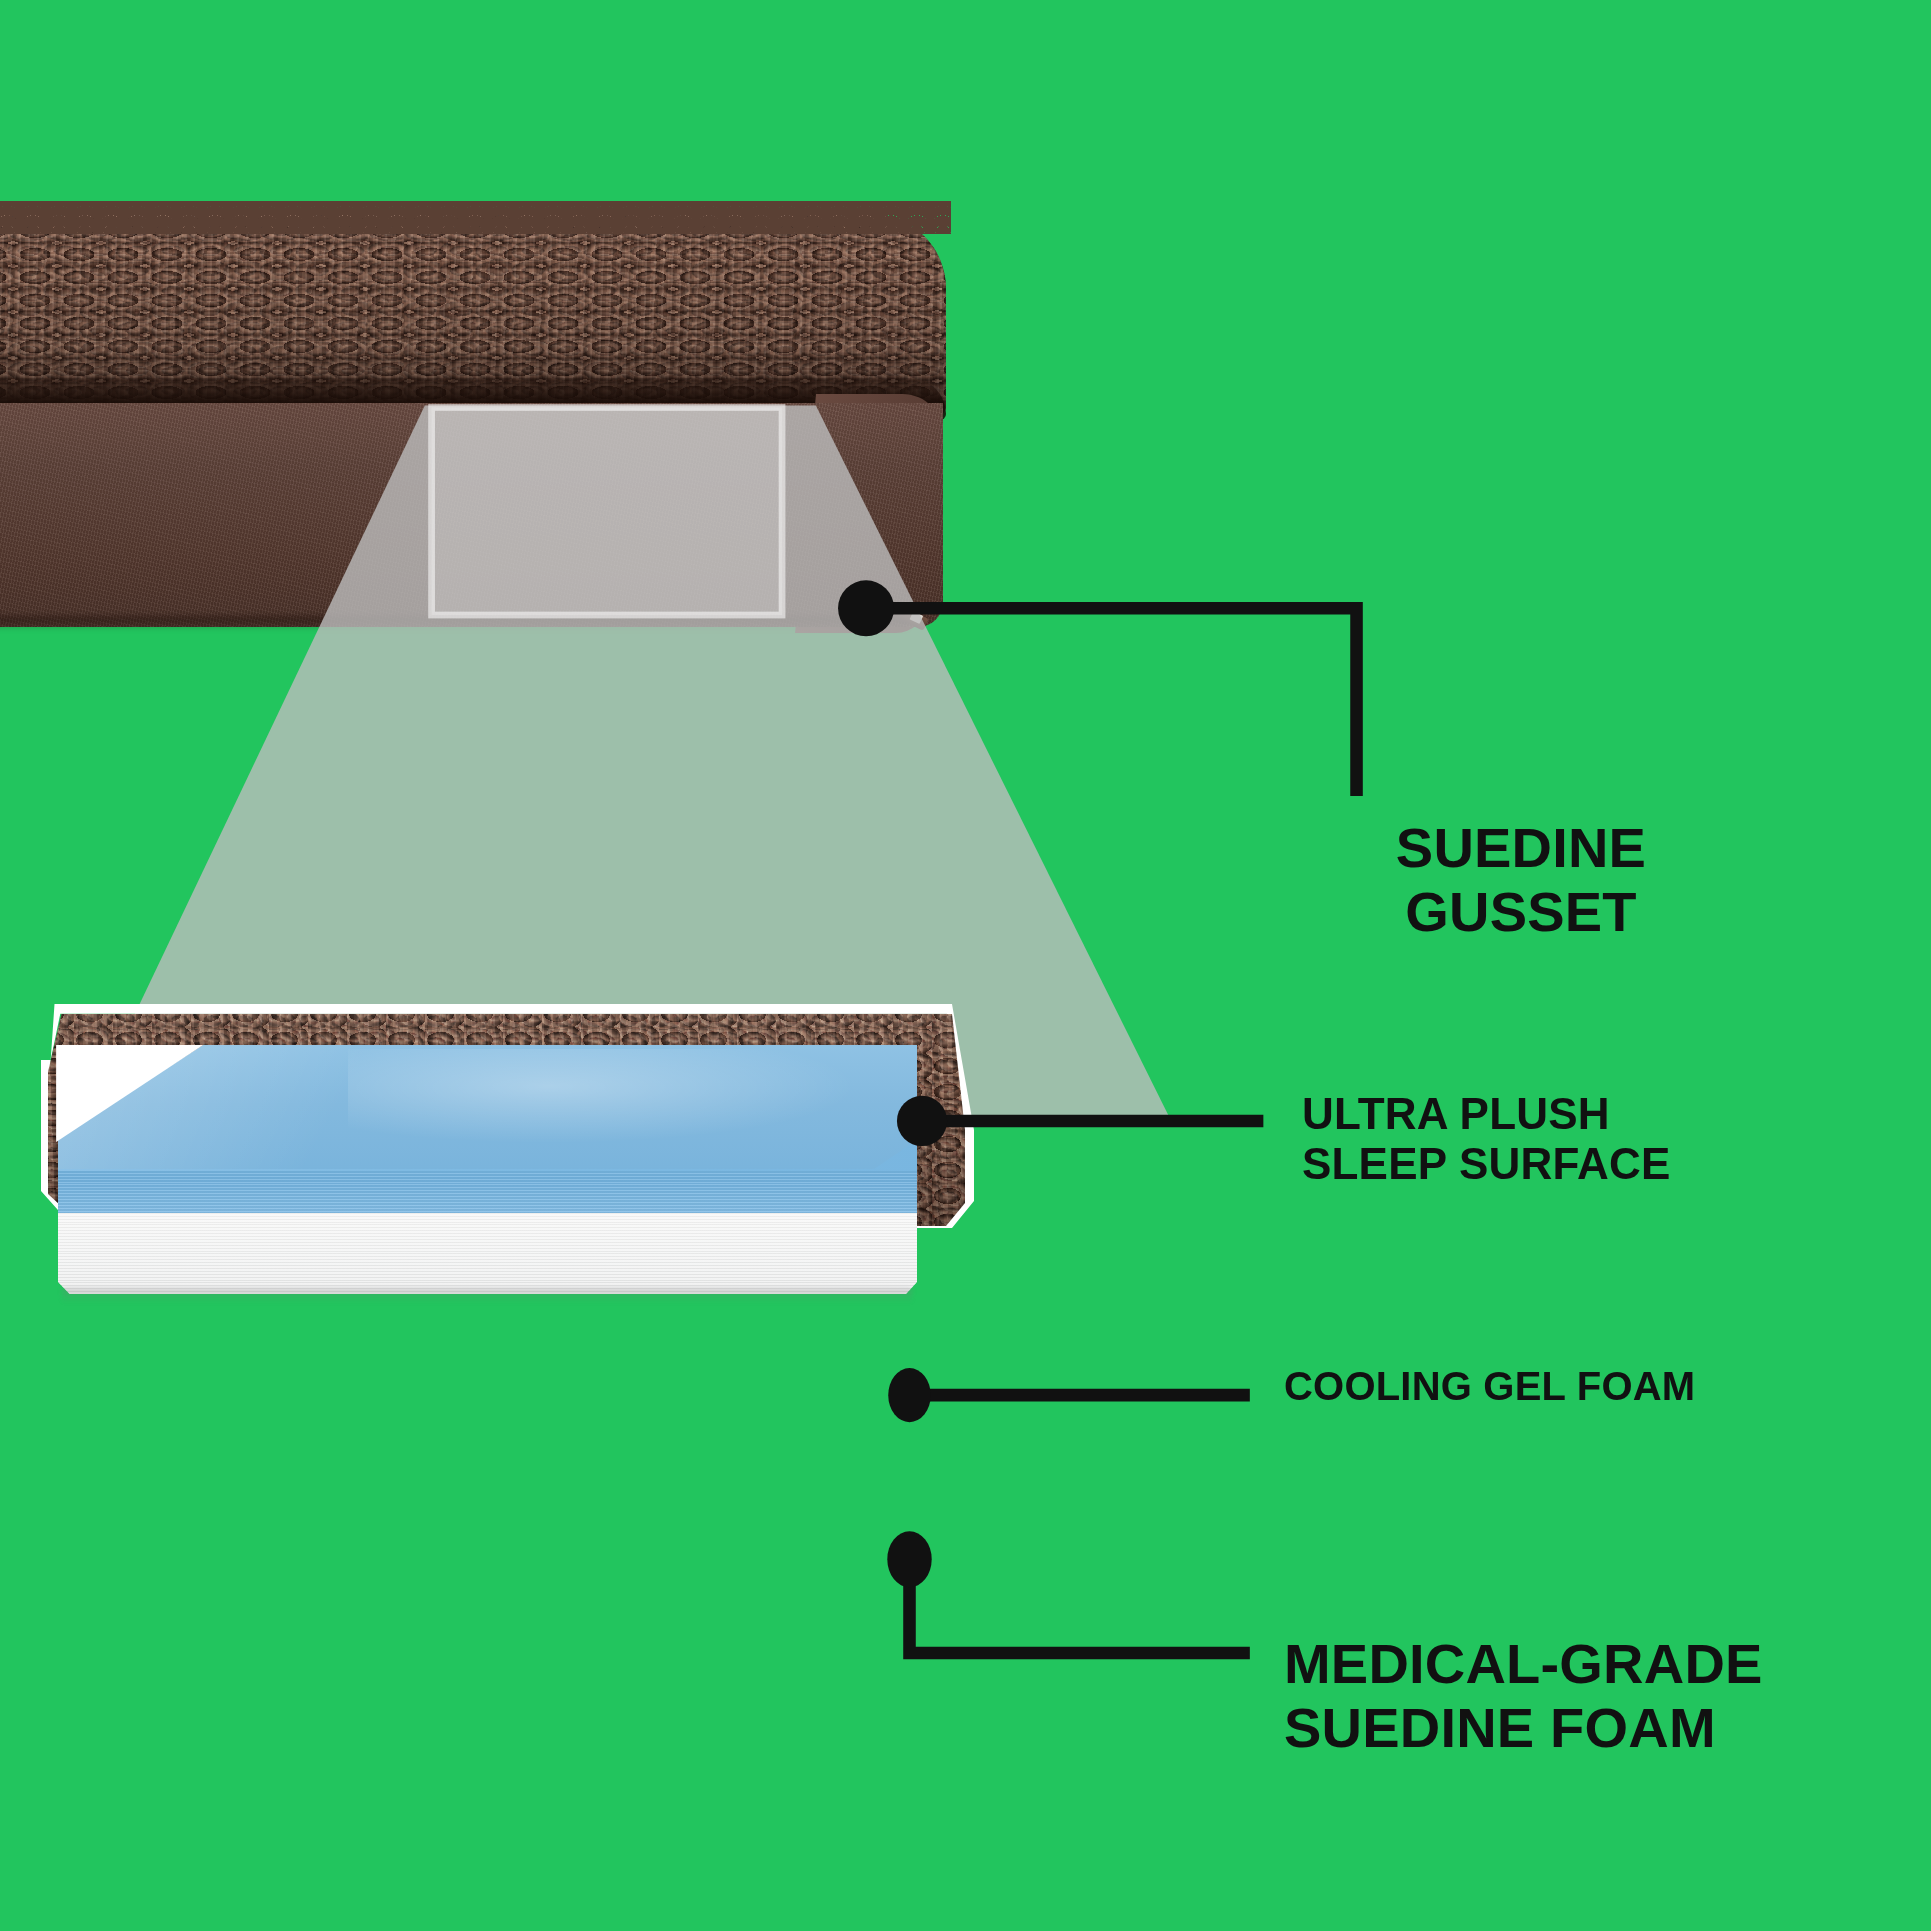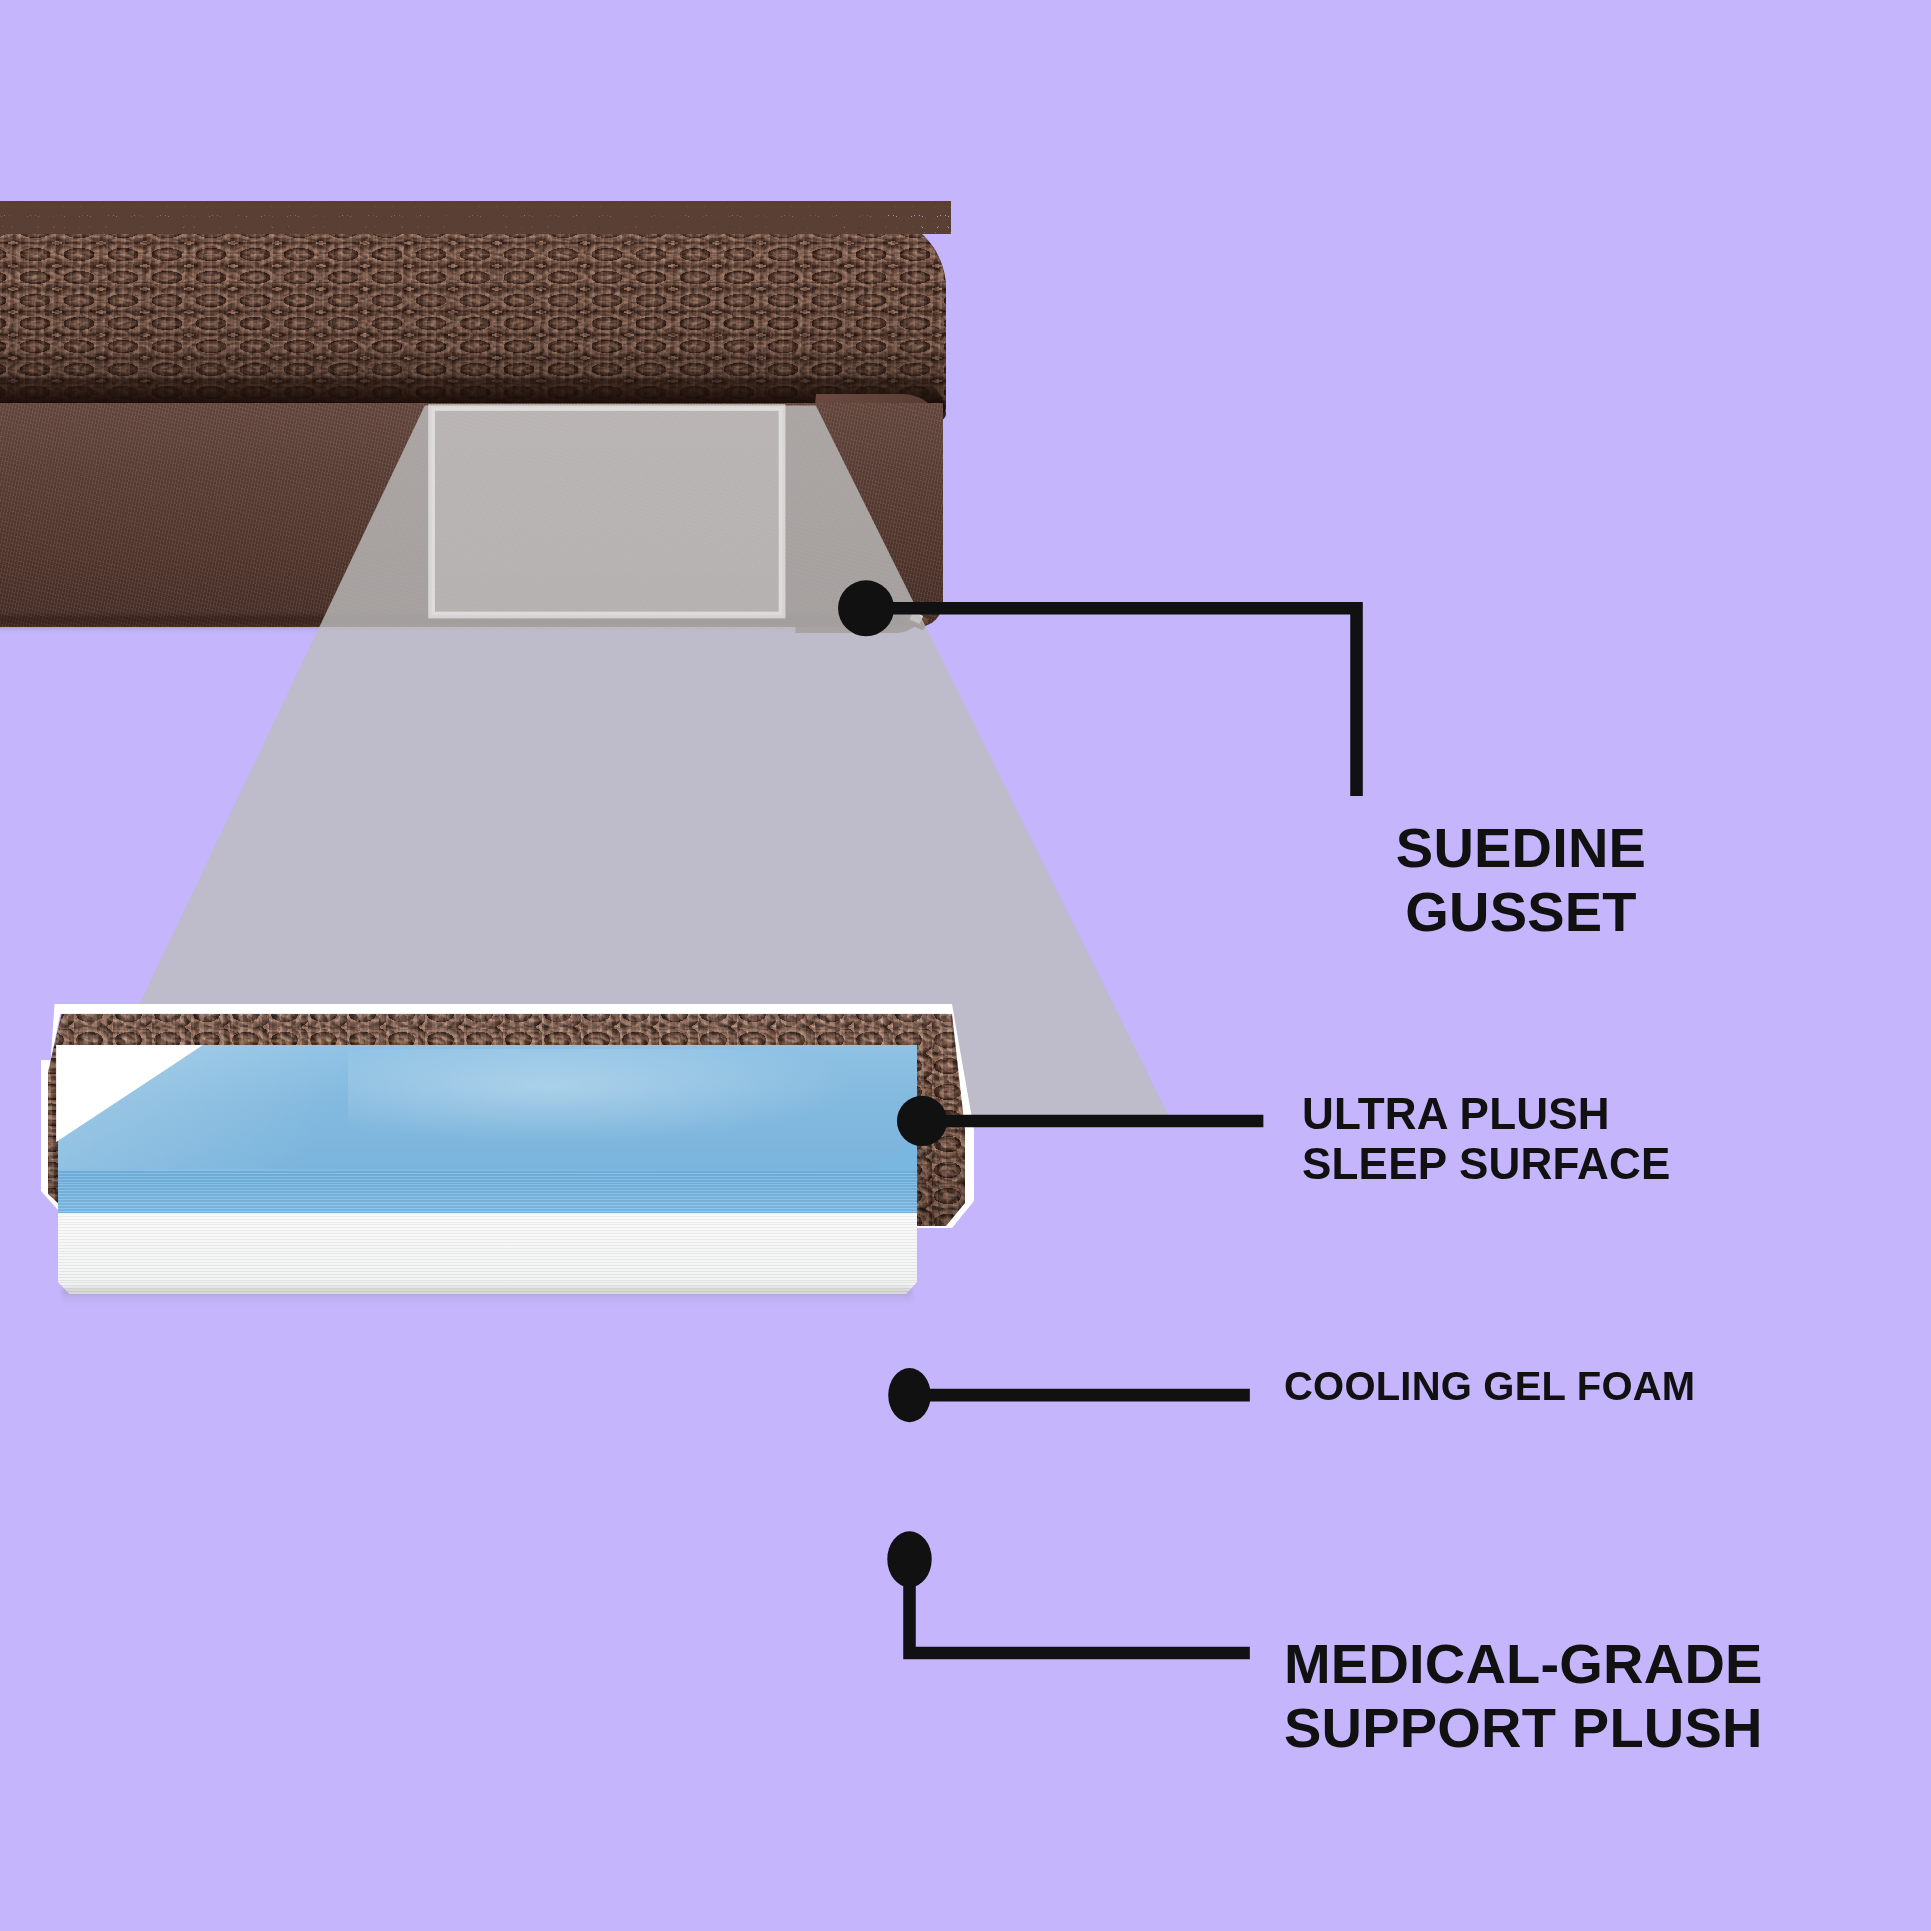--- a/index.html
+++ b/index.html
@@ -1,19 +1,19 @@
 <!DOCTYPE html>
 <html><head>
 <meta charset="utf-8">
 <title>Pet Bed Construction Diagram</title>
 <style>
   html,body{margin:0;padding:0;background:#fff;}
   body{width:1931px;height:1931px;overflow:hidden;
        font-family:"Liberation Sans","DejaVu Sans",sans-serif;}
-  #stage{position:relative;width:1931px;height:1931px;background:#c4b5fd;overflow:hidden;}
+  #stage{position:relative;width:1931px;height:1931px;background:#22c55e;overflow:hidden;}
 
   
   .abs{position:absolute;}
 
   
   #bed{position:absolute;left:-58px;top:214px;width:1014px;height:417px;}
 
   
   #gusset{
     position:absolute;left:0px;top:189px;width:1001px;height:224px;
@@ -308,16 +308,16 @@
 
   <div class="callout-text" id="lbl-suedine">SUEDINE
 GUSSET</div>
 
   <div class="callout-text" id="lbl-plush">ULTRA PLUSH
 SLEEP SURFACE</div>
 
   <div class="callout-text" id="lbl-cooling">COOLING GEL FOAM</div>
 
   <div class="callout-text" id="lbl-medical">MEDICAL-GRADE
-SUPPORT PLUSH</div>
+SUEDINE FOAM</div>
 
 </div>
 
 
 </body></html>

